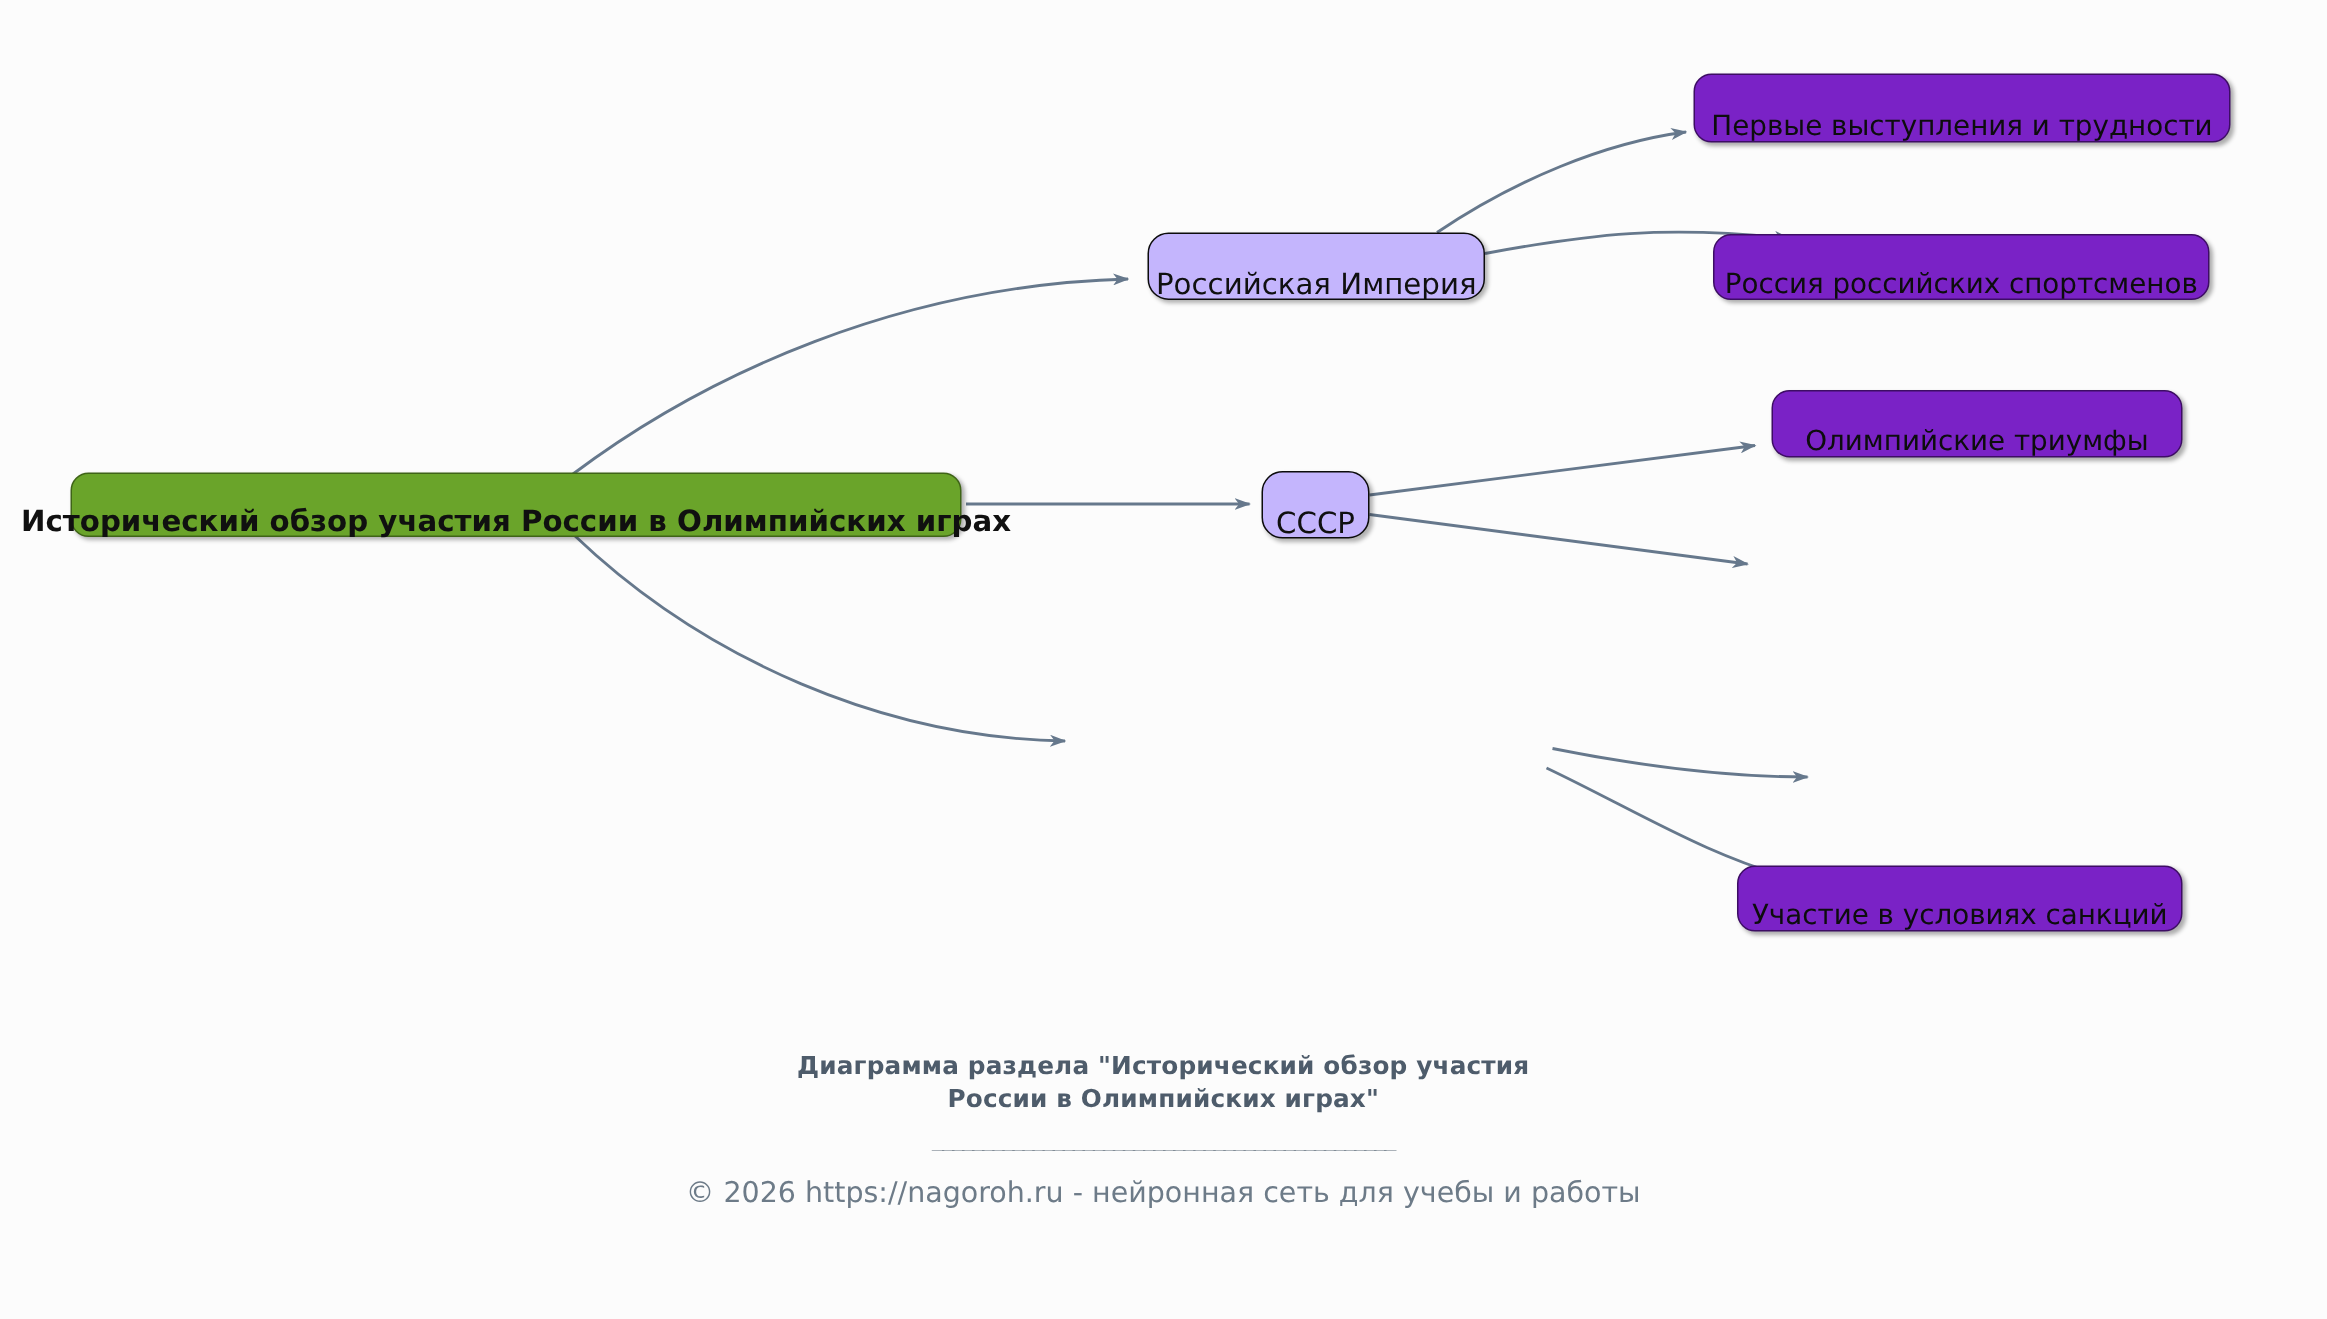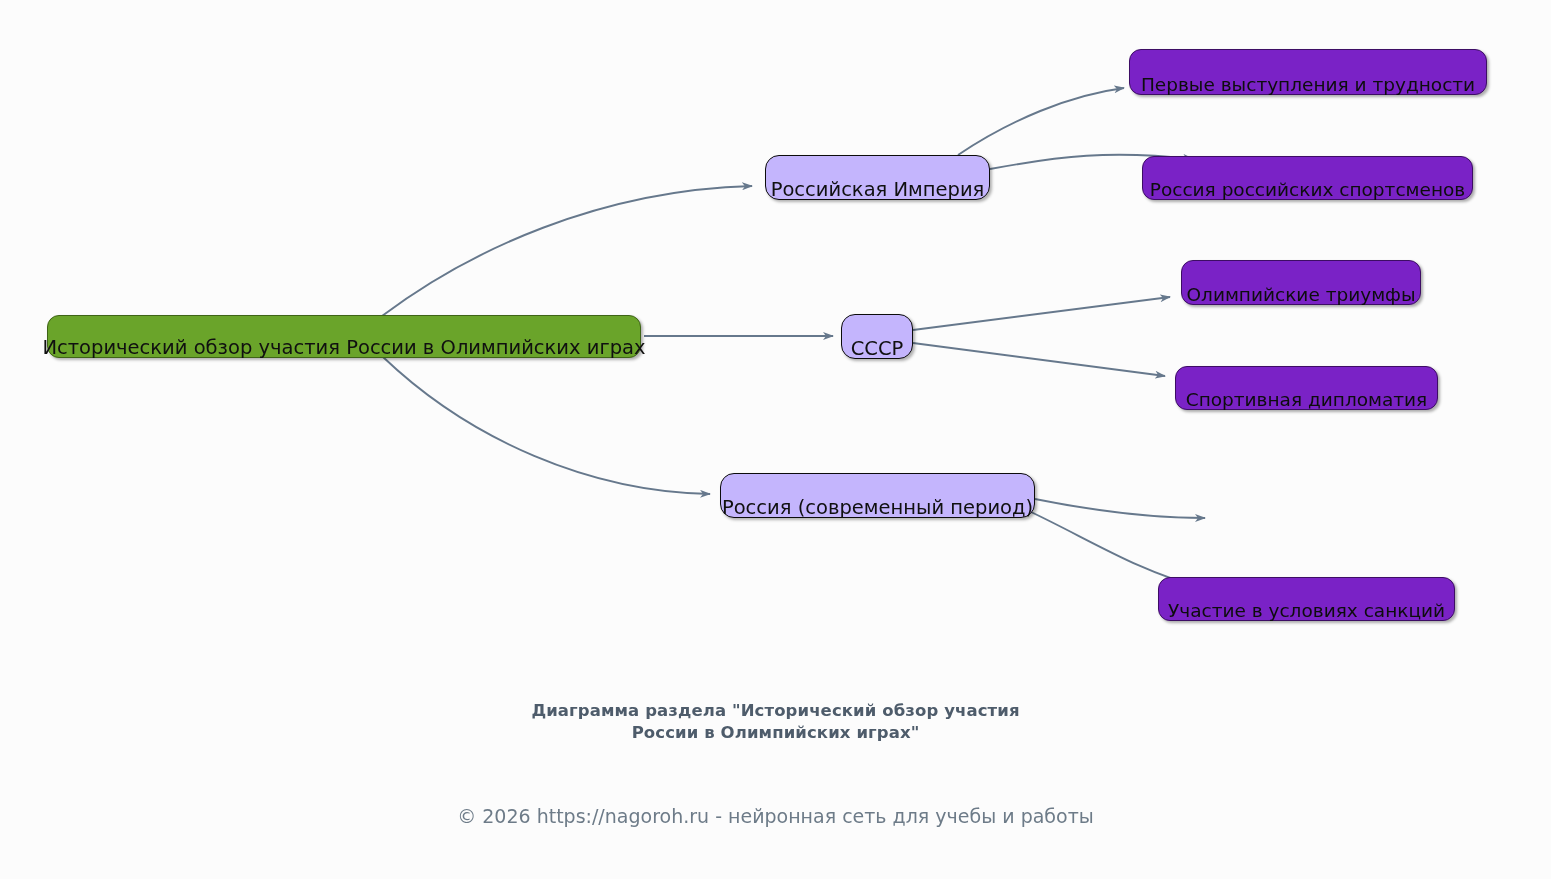--- a/index.html
+++ b/index.html
@@ -94,21 +94,21 @@
   .footer-rule {
     margin-top: 9px;
     color: #5a6876;
     font-size: 16px;
     line-height: 12px;
     letter-spacing: -1.3px;
     overflow: hidden;
     height: 14px;
   }
   .footer-copyright {
-    margin-top: 37px;
+    margin-top: 16px;
     color: #6d7b88;
     font-size: 19px;
     line-height: 24px;
   }
 </style>
 </head>
 <body>
 
 <div id="diagram-canvas">
 
@@ -128,51 +128,45 @@
       <path d="M 990,169 C 1060,156 1110,150 1193,159"></path>
 
       <path d="M 913,330 L 1170,297"></path>
       <path d="M 913,343 L 1165,376"></path>
 
       <path d="M 1035,499 C 1100,512 1160,518 1205,518"></path>
       <path d="M 1031,512 C 1090,540 1140,572 1200,587"></path>
     </g>
   </svg>
 
-  <div class="node node-root" style="left:47px; top:315px; width:594px; height:43px;">
+  <div class="node node-root" style="left:47px; top:315px; width:594px; height:43px;font-weight:bold;">
     <span class="node-label">Исторический обзор участия России в Олимпийских играх</span>
   </div>
 
   <div class="node node-branch" style="left:765px; top:155px; width:225px; height:45px;">
     <span class="node-label">Российская Империя</span>
   </div>
 
   <div class="node node-leaf" style="left:1129px; top:49px; width:358px; height:46px;">
     <span class="node-label">Первые выступления и трудности</span>
   </div>
 
   <div class="node node-leaf" style="left:1142px; top:156px; width:331px; height:44px;">
     <span class="node-label">Россия российских спортсменов</span>
   </div>
 
   <div class="node node-branch" style="left:841px; top:314px; width:72px; height:45px;">
     <span class="node-label">СССР</span>
   </div>
 
-  <div class="node node-leaf" style="left:1181px; top:260px; width:240px; height:45px;">
+  <div class="node node-leaf" style="left:1181px; top:260px; width:274px; height:45px;">
     <span class="node-label">Олимпийские триумфы</span>
   </div>
 
-  <div class="node node-leaf" style="left:1175px; top:366px; width:263px; height:44px;">
-    <span class="node-label">Спортивная дипломатия</span>
-  </div>
 
-  <div class="node node-branch" style="left:720px; top:473px; width:315px; height:45px;">
-    <span class="node-label">Россия (современный период)</span>
-  </div>
 
 
   <div class="node node-leaf" style="left:1158px; top:577px; width:297px; height:44px;">
     <span class="node-label">Участие в условиях санкций</span>
   </div>
 
   <div class="footer">
     <div class="footer-title">
       <span>Диаграмма раздела "Исторический обзор участия</span><br>
       <span>России в Олимпийских играх"</span>

